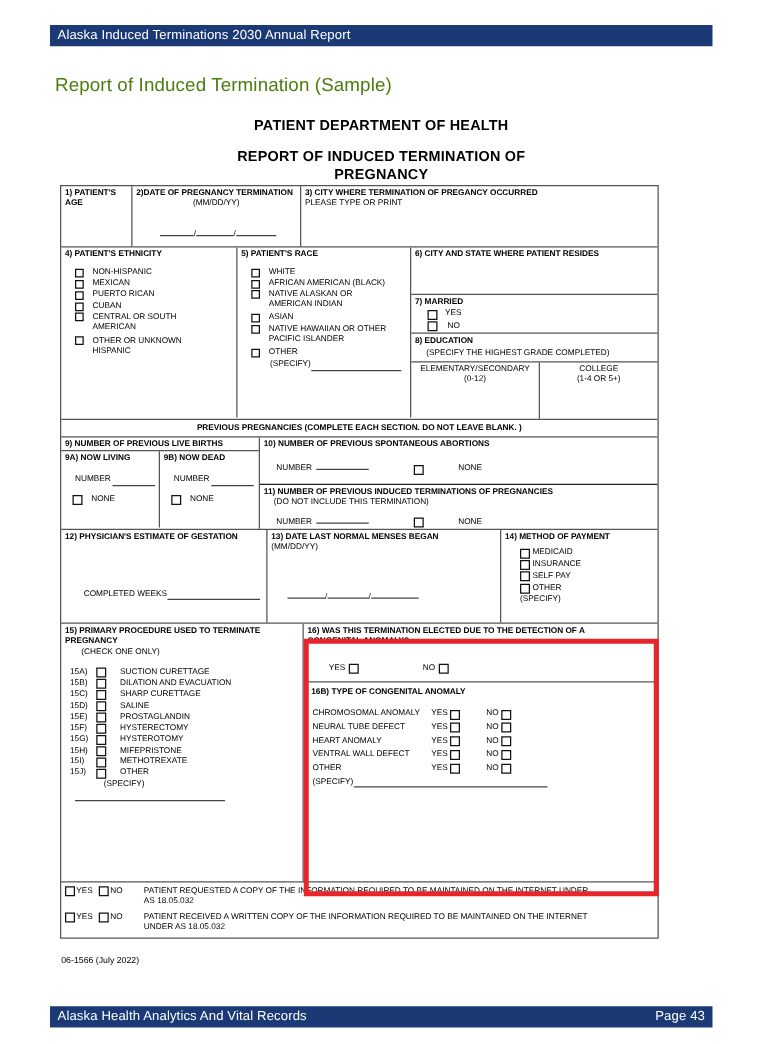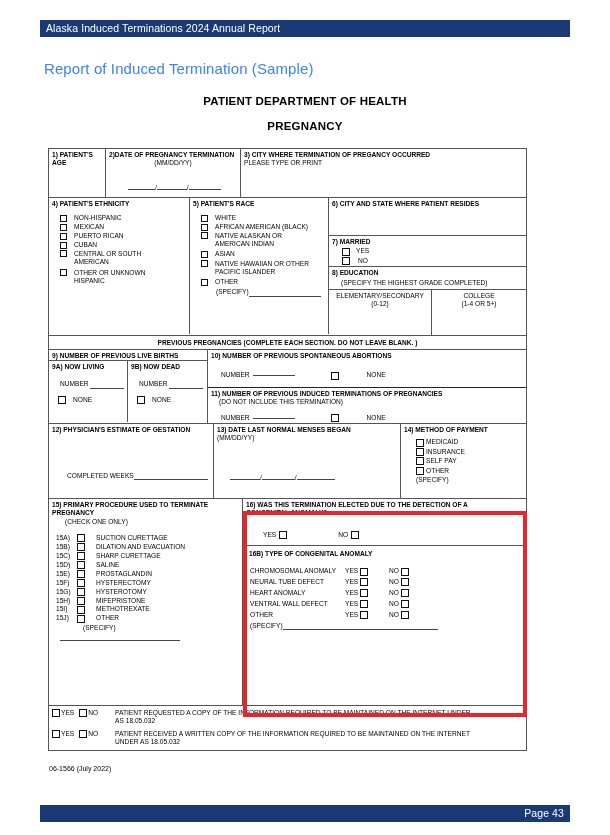--- a/index.html
+++ b/index.html
@@ -35,21 +35,21 @@
   .banner-bottom { top: 805px; }
   .banner-bottom .b-left { float: left; }
   .banner-bottom .b-right { float: right; }
 
   
   .doc-title {
     position: absolute;
     left: 44px;
     top: 60px;
     font-size: 15px;
-    color: #3b82f6;
+    color: #4d7c0f;
     letter-spacing: .1px;
   }
   .org-title {
     position: absolute;
     left: 0; right: 0;
     top: 95px;
     text-align: center;
     font-size: 11.5px;
     font-weight: bold;
     letter-spacing: .2px;
@@ -157,26 +157,27 @@
     margin: 2.4px 0;
   }
   .anom-label { width: 95px; }
   .anom-yes, .anom-no { display: flex; align-items: center; gap: 2px; }
   .anom-yes { width: 44px; }
 </style>
 </head>
 <body>
 
 <div class="banner banner-top">
-  <span>Alaska Induced Terminations 2024 Annual Report</span>
+  <span>Alaska Induced Terminations 2030 Annual Report</span>
 </div>
 
 <div class="doc-title">Report of Induced Termination (Sample)</div>
 <div class="org-title">PATIENT DEPARTMENT OF HEALTH</div>
 <div class="form-title">
+  <div>REPORT OF INDUCED TERMINATION OF</div>
   <div>PREGNANCY</div>
 </div>
 
 <div class="form">
 
   <div class="row">
     <div class="cell br" style="width:57px;height:48px">
       <div class="hd">1) PATIENT'S</div>
       <div class="hd">AGE</div>
     </div>
@@ -550,14 +551,15 @@
     </div>
   </div>
 
 </div>
 
 <div class="redbox"></div>
 
 <div class="footnote">06-1566 (July 2022)</div>
 
 <div class="banner banner-bottom">
+  <span class="b-left">Alaska Health Analytics And Vital Records</span>
   <span class="b-right">Page 43</span>
 </div>
 
 </body></html>

